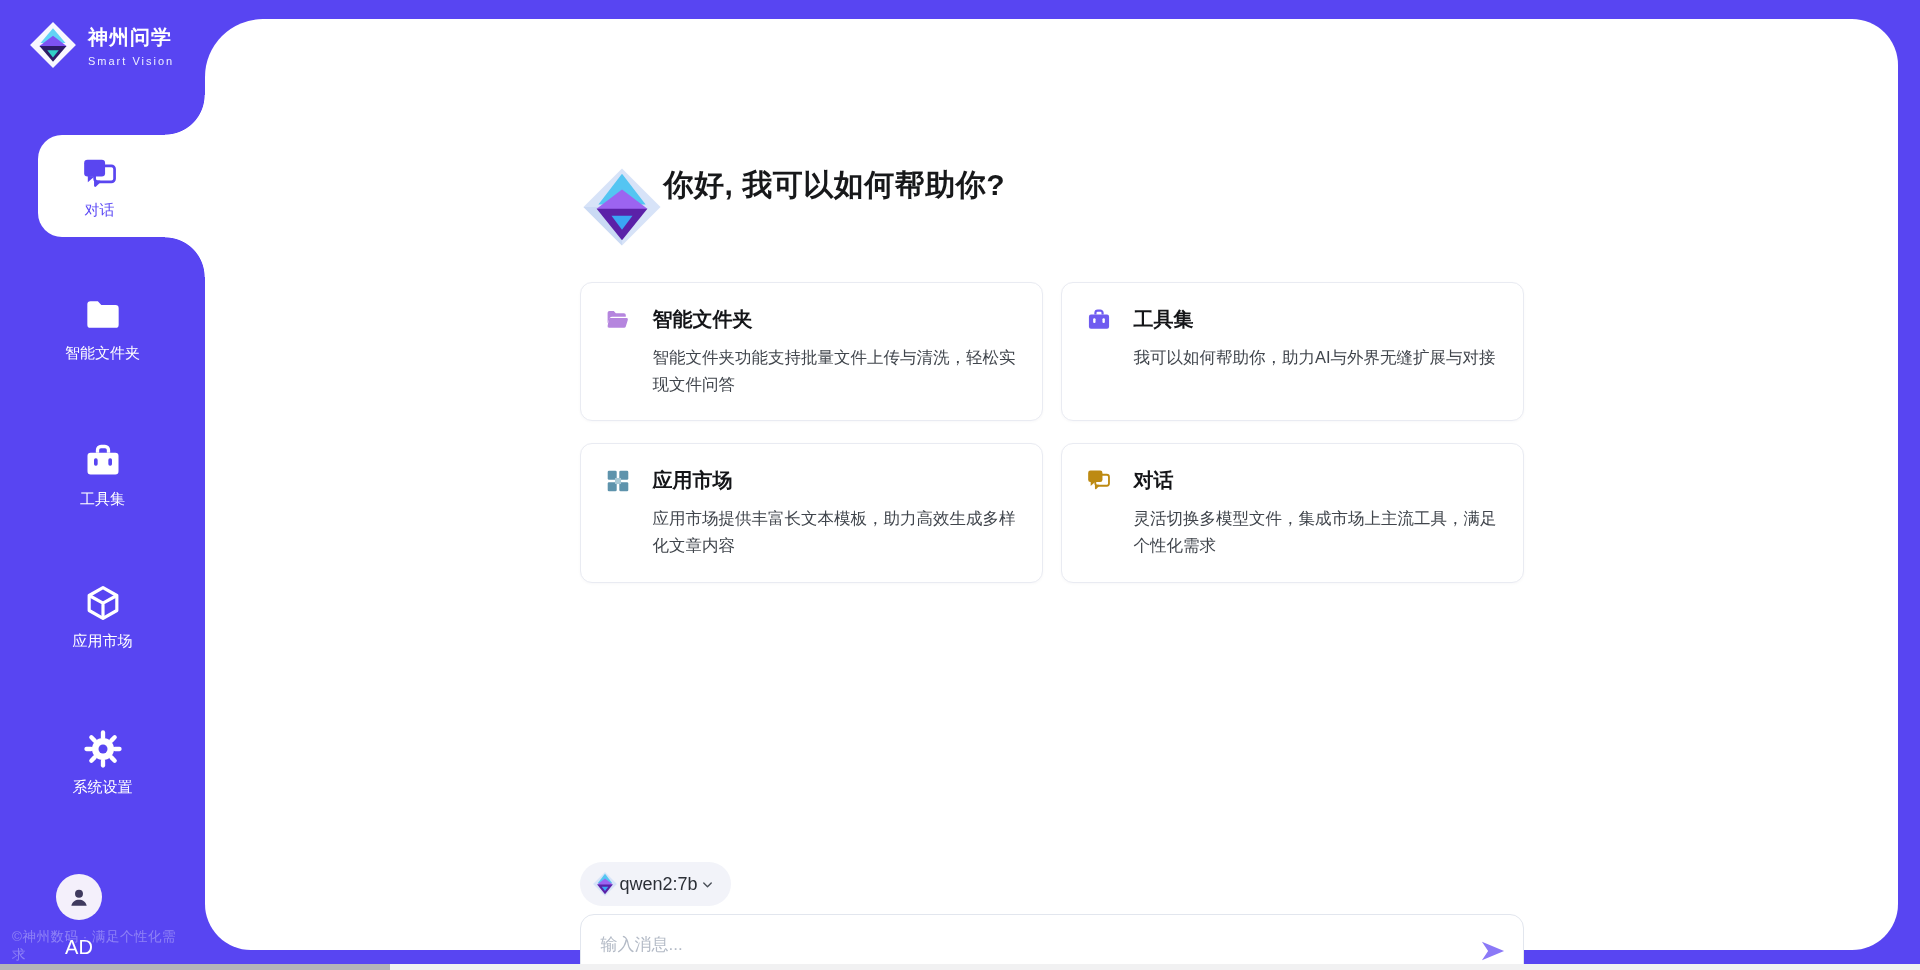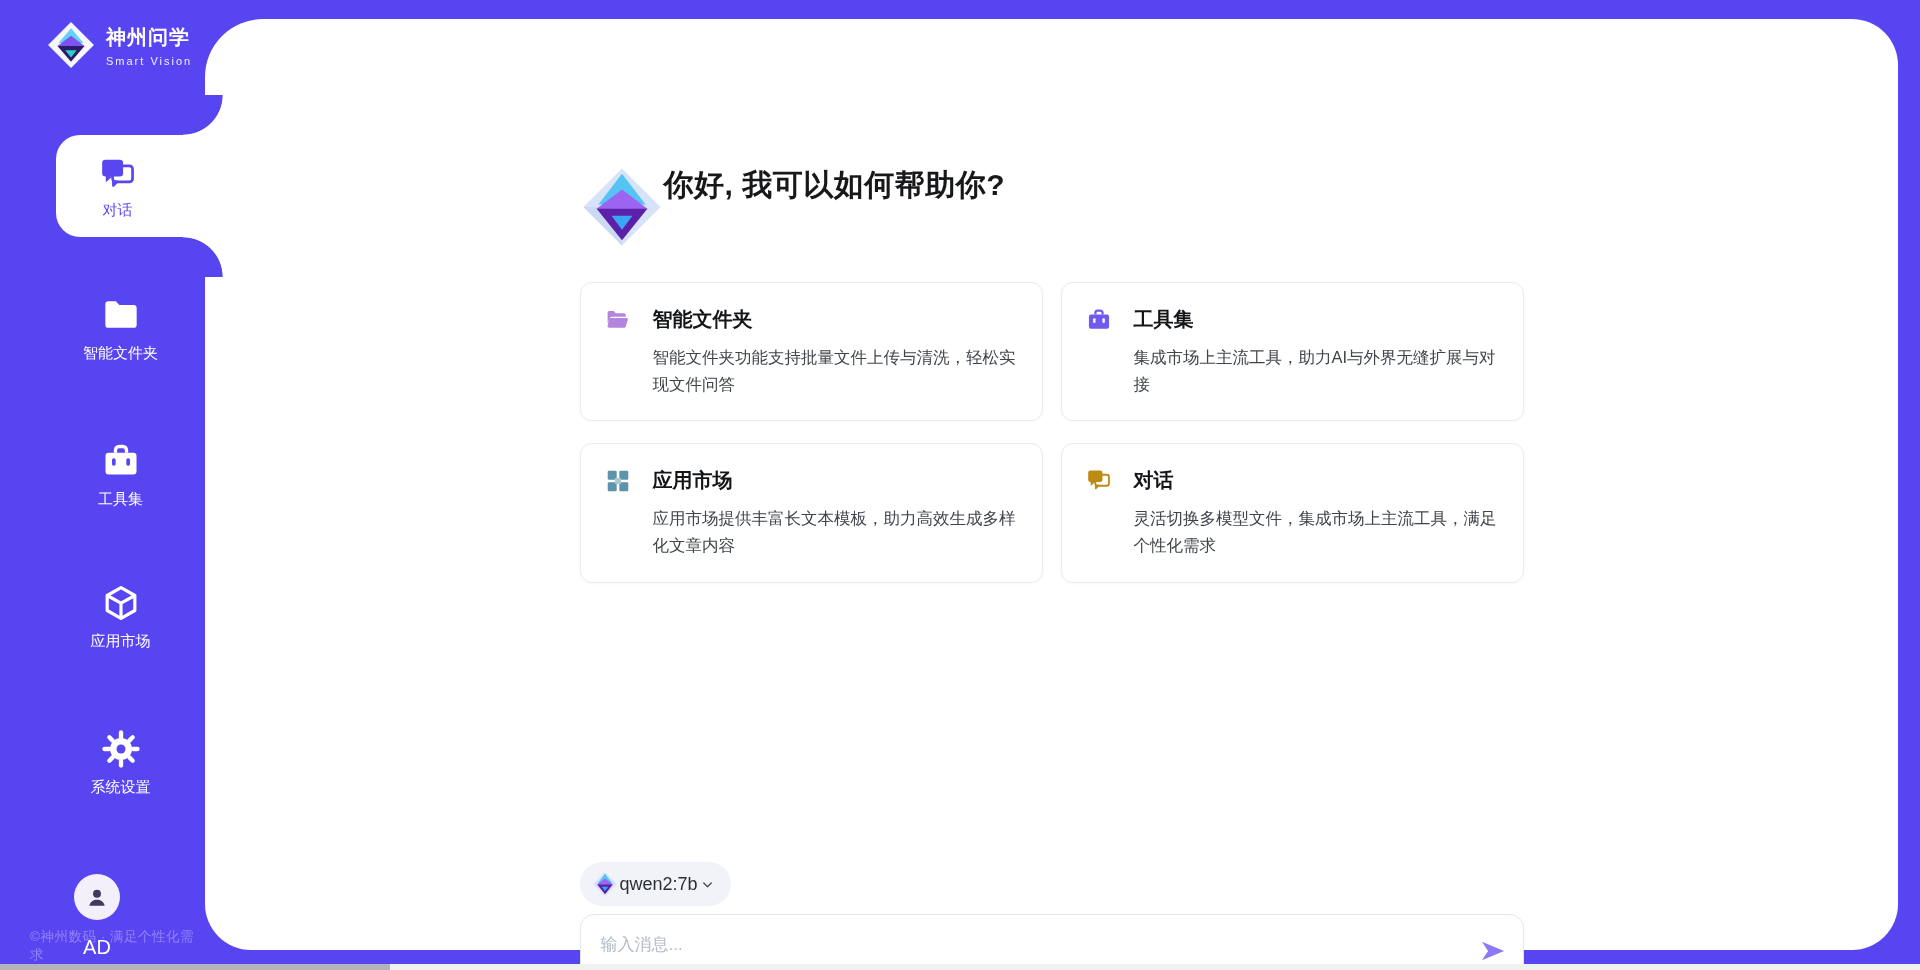--- a/index.html
+++ b/index.html
@@ -19,21 +19,21 @@
   }
 
   
   .main-panel{
     position:absolute; left:205px; top:19px; right:22px; bottom:20px;
     background:#fff;
     border-radius:58px 46px 46px 46px;
   }
 
   
-  .sidebar{position:absolute;left:18px;top:0;width:189px;height:100%;}
+  .sidebar{position:absolute;left:0;top:0;width:189px;height:100%;}
 
   .brand{position:absolute;left:28px;top:20px;display:flex;align-items:center;gap:10px;}
   .brand svg{width:50px;height:50px;}
   .brand-text .t1{color:#fff;font-size:20px;font-weight:700;letter-spacing:1px;}
   .brand-text .t2{color:#eef0ff;font-size:11px;letter-spacing:2px;margin-top:4px;}
 
   .side-item{
     position:absolute;left:0;width:205px;
     display:flex;flex-direction:column;align-items:center;gap:9px;
     color:#fff;font-size:15px;cursor:pointer;
@@ -231,21 +231,21 @@
       <div class="card">
         <div class="card-head">
           <svg viewBox="0 0 24 24">
             <path d="M8.7 7V5.4A2.1 2.1 0 0 1 10.8 3.3h2.4a2.1 2.1 0 0 1 2.1 2.1V7" fill="none" stroke="#6f5bf0" stroke-width="2"></path>
             <path d="M4.6 7h14.8a1.9 1.9 0 0 1 1.9 1.9v9.3a1.9 1.9 0 0 1-1.9 1.9H4.6a1.9 1.9 0 0 1-1.9-1.9V8.9A1.9 1.9 0 0 1 4.6 7z" fill="#6f5bf0"></path>
             <rect x="6.6" y="10.4" width="2.2" height="4.4" rx="1" fill="#fff"></rect>
             <rect x="15.2" y="10.4" width="2.2" height="4.4" rx="1" fill="#fff"></rect>
           </svg>
           <span class="card-title">工具集</span>
         </div>
-        <div class="card-desc">集成市场上主流工具，助力AI与外界无缝扩展与对接</div>
+        <div class="card-desc">我可以如何帮助你，助力AI与外界无缝扩展与对接</div>
       </div>
 
       <div class="card">
         <div class="card-head">
           <svg viewBox="0 0 24 24">
             <g fill="#5e93ac">
               <rect x="2.5" y="2.5" width="8.3" height="8.3" rx="1.2"></rect>
               <rect x="13.2" y="2.5" width="8.3" height="8.3" rx="1.2"></rect>
               <rect x="2.5" y="13.2" width="8.3" height="8.3" rx="1.2"></rect>
               <rect x="13.2" y="13.2" width="8.3" height="8.3" rx="1.2"></rect>

